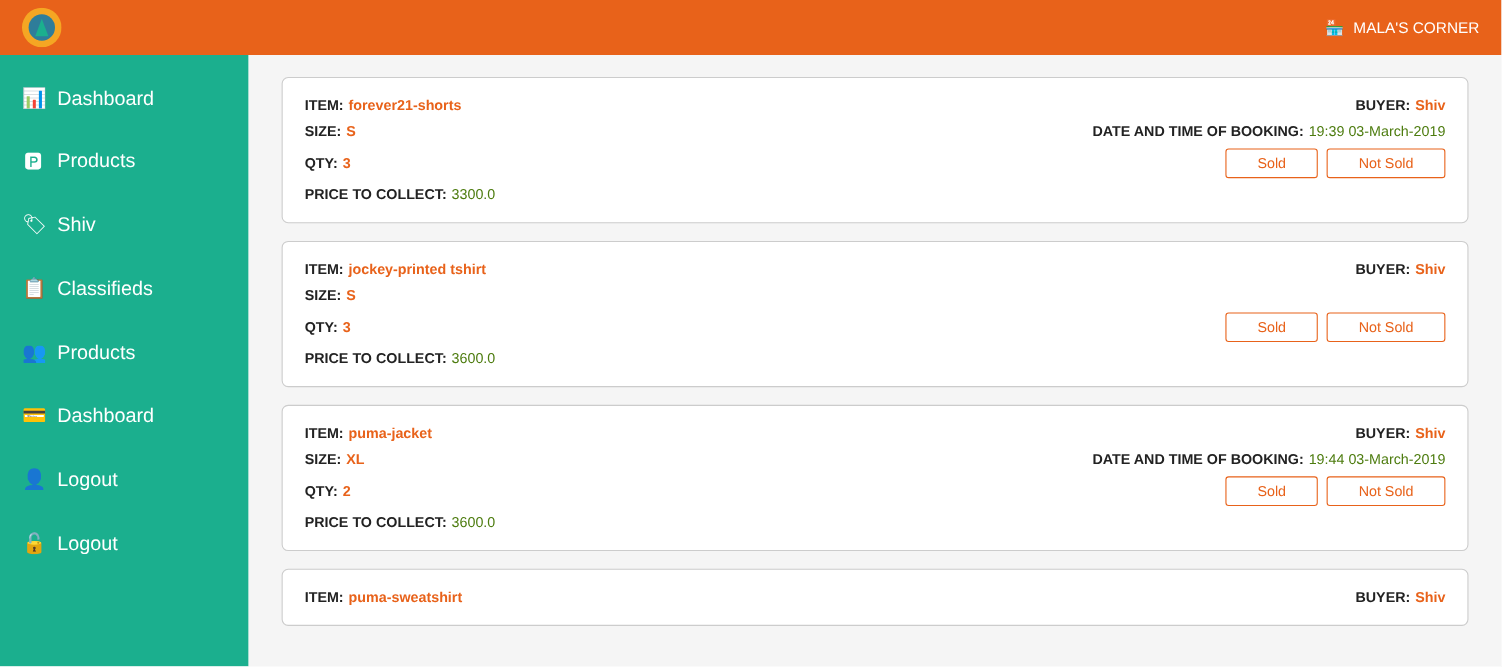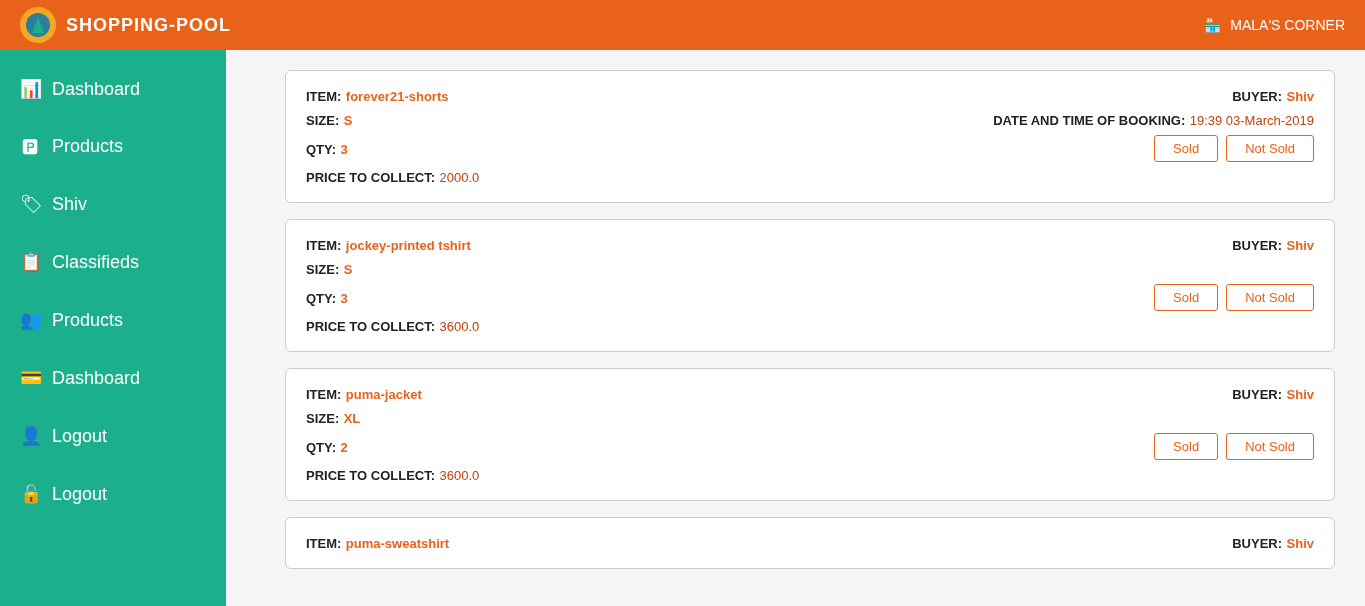--- a/index.html
+++ b/index.html
@@ -77,21 +77,20 @@
       padding: 20px 30px;
     }
 
     
     .booking-card {
       background: white;
       border: 1px solid #ccc;
       border-radius: 6px;
       padding: 16px 20px;
       margin-bottom: 16px;
-      margin-left: 29px;
     }
     .card-row {
       display: flex;
       justify-content: space-between;
       align-items: center;
       margin-bottom: 6px;
     }
     .card-row:last-child {
       margin-bottom: 0;
     }
@@ -99,51 +98,50 @@
       font-weight: bold;
       font-size: 13px;
       color: #222;
     }
     .value {
       color: #E8621A;
       font-weight: bold;
       font-size: 13px;
     }
     .value-dark {
-      color: #c2410c;
+      color: #4d7c0f;
       font-size: 13px;
     }
     .card-actions {
       display: flex;
       gap: 8px;
     }
     .btn-sold, .btn-not-sold {
       border: 1px solid #E8621A;
       background: white;
       color: #E8621A;
-      padding: 5px 18px;
+      padding: 5px 28px;
       border-radius: 3px;
       cursor: pointer;
       font-size: 13px;
     }
     .right-info {
       text-align: center;
     }
   </style>
 </head>
 <body>
 
 <div class="header">
   <div class="header-left">
     <svg class="header-logo" viewBox="0 0 36 36">
       <circle cx="18" cy="18" r="18" fill="#F5A623"></circle>
       <circle cx="18" cy="18" r="12" fill="#2E7D9A"></circle>
       <polygon points="12,26 18,10 24,26" fill="#1BAF8E"></polygon>
     </svg>
-    <span class="header-title">SHOPPING-POOL</span>
   </div>
   <div class="header-right">
     <span>🏪</span>
     <span>MALA'S CORNER</span>
   </div>
 </div>
 
 <div class="layout">
 
   <nav class="sidebar">
@@ -210,21 +208,21 @@
           <span class="value">3</span>
         </div>
         <div class="card-actions">
           <button class="btn-sold">Sold</button>
           <button class="btn-not-sold">Not Sold</button>
         </div>
       </div>
       <div class="card-row">
         <div>
           <span class="label">PRICE TO COLLECT:</span>
-          <span class="value-dark">2000.0</span>
+          <span class="value-dark">3300.0</span>
         </div>
       </div>
     </div>
 
     <div class="booking-card">
       <div class="card-row">
         <div>
           <span class="label">ITEM:</span>
           <span class="value">jockey-printed tshirt</span>
         </div>
@@ -266,20 +264,24 @@
         <div class="right-info">
           <span class="label">BUYER:</span>
           <span class="value">Shiv</span>
         </div>
       </div>
       <div class="card-row">
         <div>
           <span class="label">SIZE:</span>
           <span class="value">XL</span>
         </div>
+        <div class="right-info">
+          <span class="label">DATE AND TIME OF BOOKING:</span>
+          <span class="value-dark">19:44 03-March-2019</span>
+        </div>
       </div>
       <div class="card-row">
         <div>
           <span class="label">QTY:</span>
           <span class="value">2</span>
         </div>
         <div class="card-actions">
           <button class="btn-sold">Sold</button>
           <button class="btn-not-sold">Not Sold</button>
         </div>

